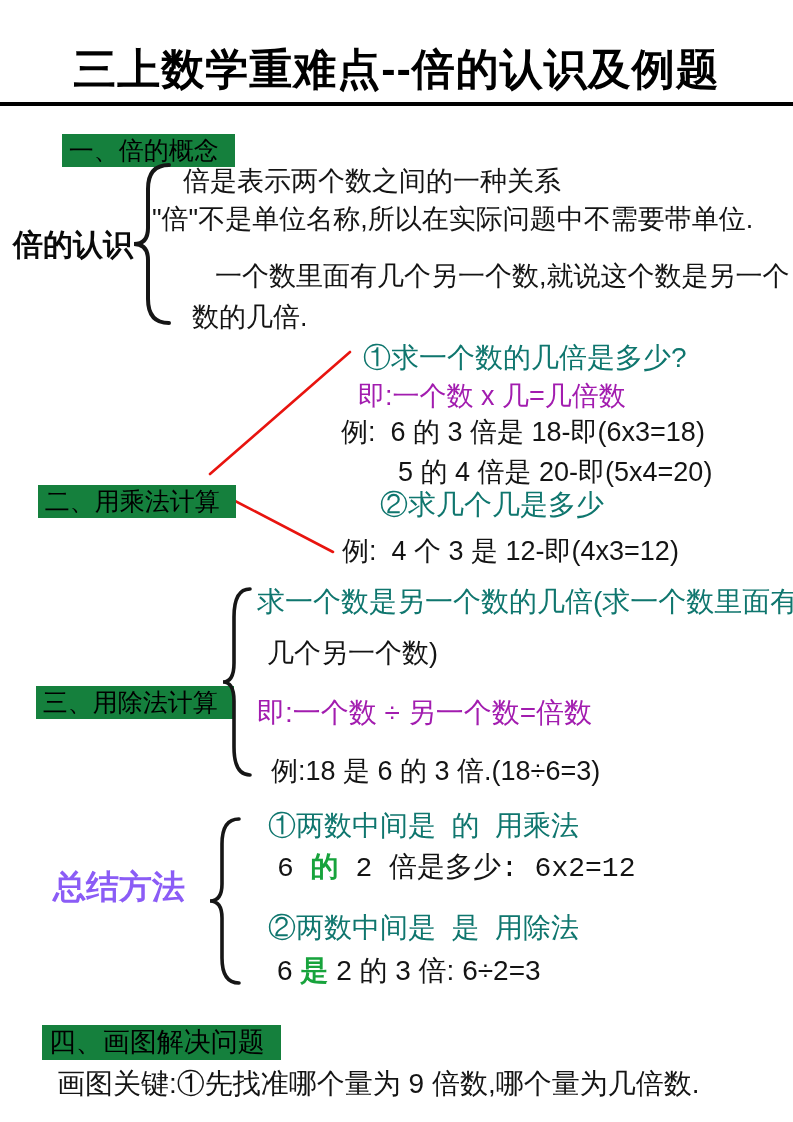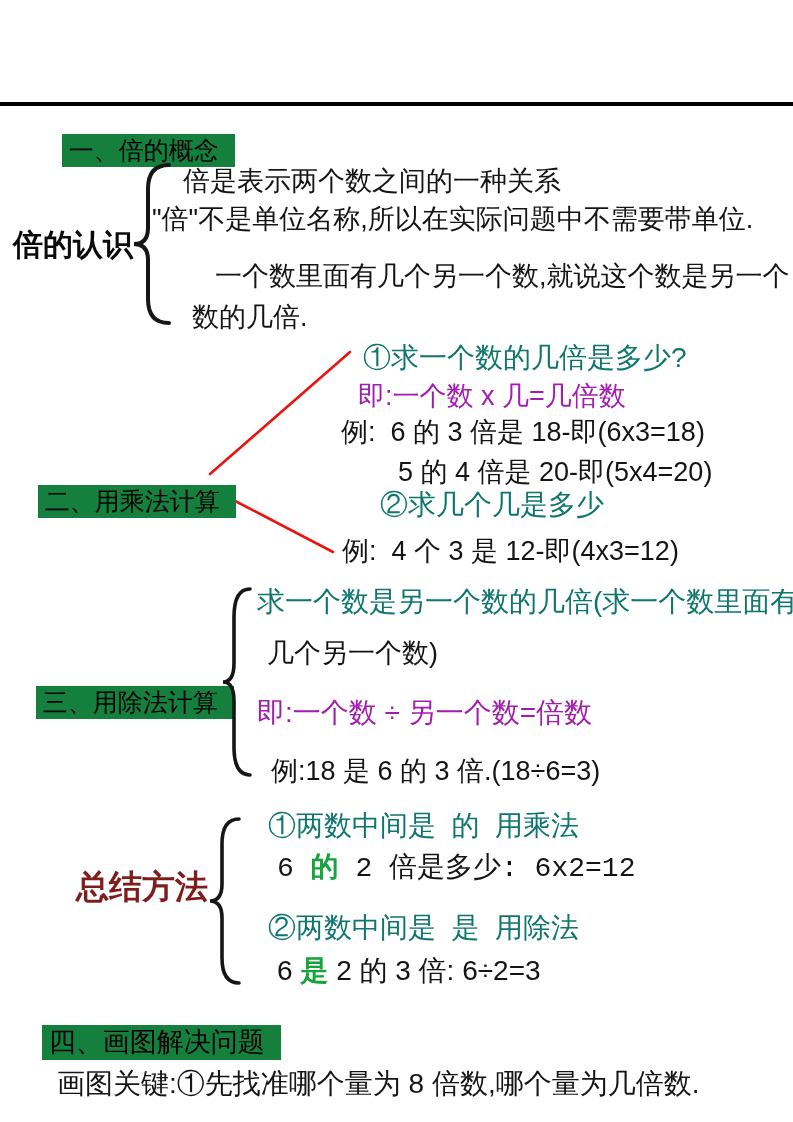--- a/index.html
+++ b/index.html
@@ -22,28 +22,29 @@
   .rule{left:0;top:102px;width:793px;height:4px;background:#000;}
   .hl{
     background:#15803d;color:#000;
     padding:2px 16px 3px 7px;
     font-size:25px;font-weight:400;
   }
   .body-txt{font-size:27px;}
   .blue{color:#0f766e;}
   .red{color:#a21caf;}
   .node{font-size:30px;font-weight:700;color:#0a0a0a;}
-  .summary-label{font-size:33px;font-weight:700;color:#7f1d1d;margin-left:23px;}
+  .summary-label{font-size:33px;font-weight:700;color:#8b5cf6;}
   svg{display:block;}
 </style>
 </head>
 <body>
 
 <div class="page">
 
+  <div class="abs title">三上数学重难点--倍的认识及例题</div>
   <div class="abs rule"></div>
 
   <div class="abs" style="left:44px;top:116px;">
     <span class="hl">一、倍的概念</span>
   </div>
 
   <div class="abs node" style="left:13px;top:227px;">倍的认识</div>
 
   <svg class="abs" style="left:130px;top:162px;" width="44" height="164" viewBox="0 0 44 164">
     <path d="M39 3 Q18 3 18 27 L18 66 Q18 82 4 82 Q18 82 18 98 L18 137 Q18 161 39 161" fill="none" stroke="#161616" stroke-width="4" stroke-linecap="round"></path>
@@ -92,15 +93,15 @@
   </svg>
 
   <div class="abs blue" style="left:268px;top:809px;font-size:28px;">①两数中间是  的  用乘法</div>
   <div class="abs" style="left:277px;top:852px;font-size:28px;font-family:Liberation Mono, monospace;"><span>6 </span><span style="color: rgb(23, 163, 60); font-weight: 700;">的</span><span> 2 倍是多少: 6x2=12</span></div>
   <div class="abs blue" style="left:268px;top:911px;font-size:28px;">②两数中间是  是  用除法</div>
   <div class="abs" style="left:277px;top:954px;font-size:28px;"><span>6 </span><span style="color: rgb(23, 163, 60); font-weight: 700;">是</span><span> 2 的 3 倍: 6÷2=3</span></div>
 
   <div class="abs" style="left:24px;top:1007px;">
     <span class="hl" style="font-size:27px;">四、画图解决问题</span>
   </div>
-  <div class="abs" style="left:57px;top:1067px;font-size:28px;">画图关键:①先找准哪个量为 8 倍数,哪个量为几倍数.</div>
+  <div class="abs" style="left:57px;top:1067px;font-size:28px;">画图关键:①先找准哪个量为 9 倍数,哪个量为几倍数.</div>
 
 </div>
 
 </body></html>

